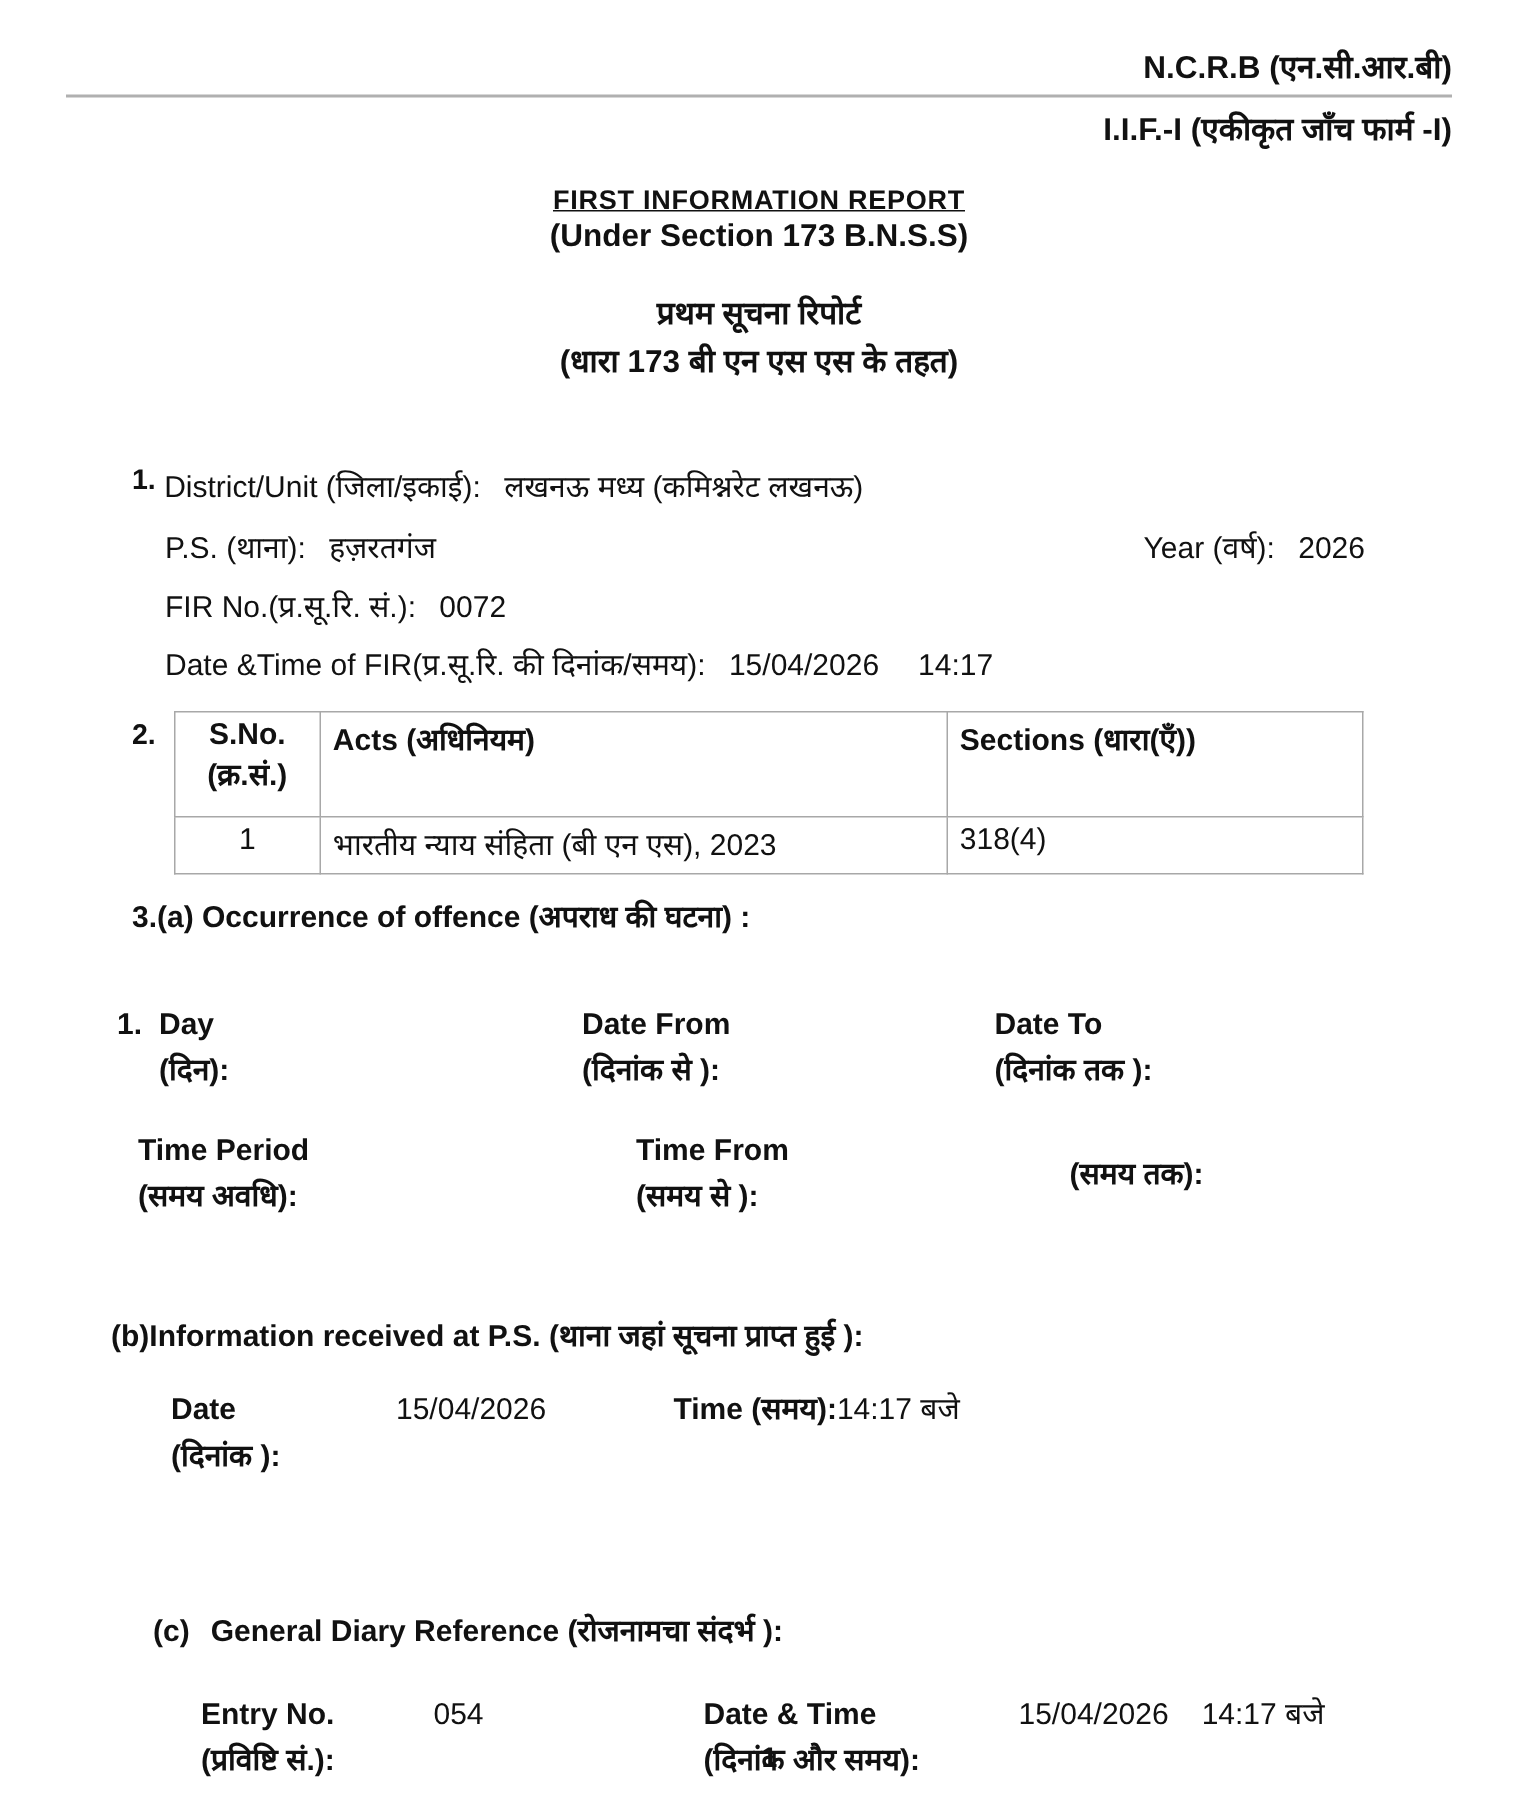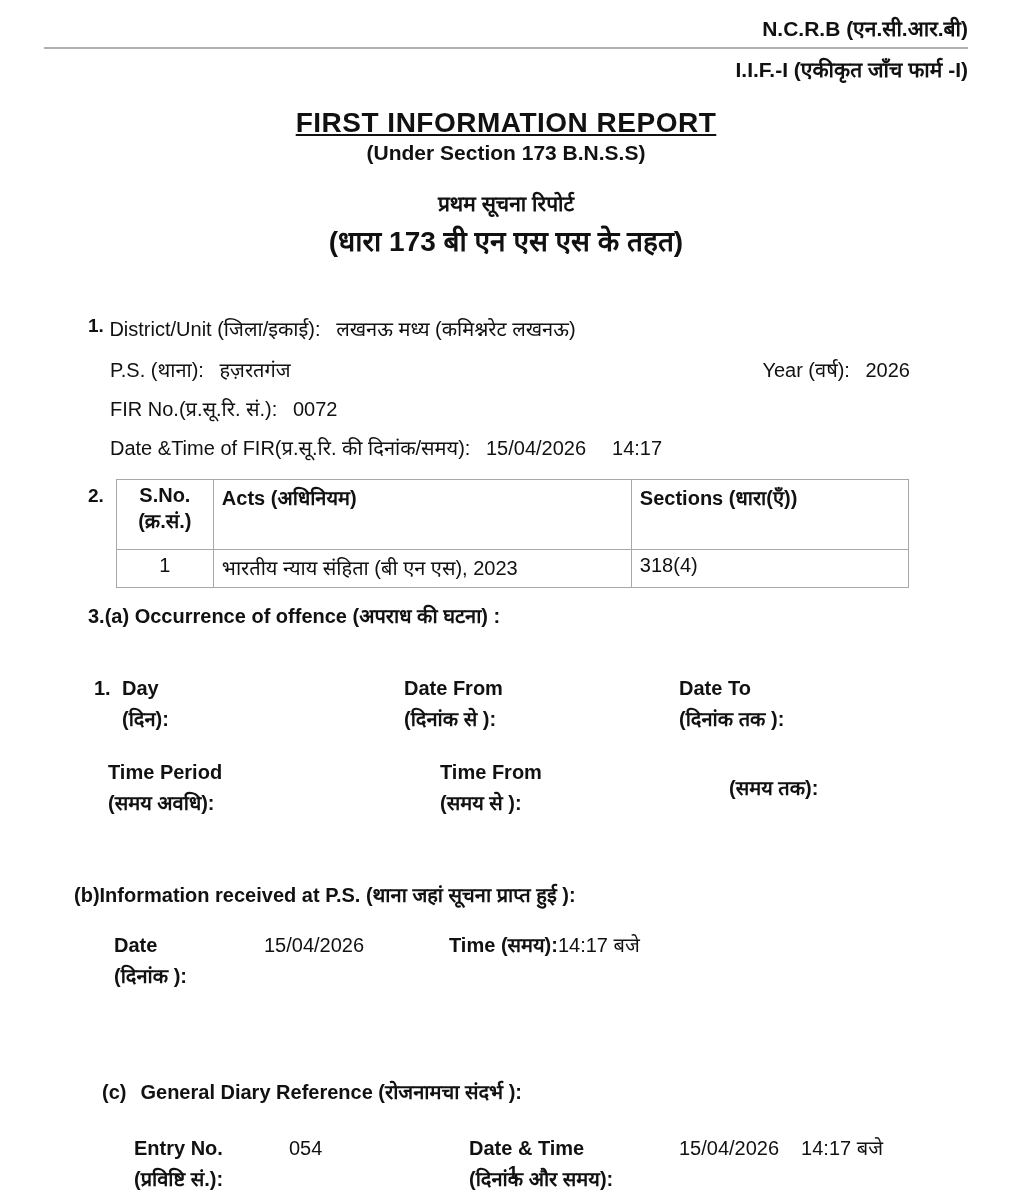--- a/index.html
+++ b/index.html
@@ -6,21 +6,21 @@
   html, body { background: #ffffff; }
   body {
     width: 1026px; height: 1200px;
     font-family: "Liberation Sans", "DejaVu Sans", sans-serif;
     color: #111111;
     overflow: hidden;
   }
   .page {
     position: relative;
     width: 1026px; height: 1200px;
-    padding: 14px 58px 0 44px;
+    padding: 30px 58px 0 44px;
     background: #ffffff;
     border-radius: 20px;
   }
 
   
   .hdr-line1 {
     text-align: right;
     font-weight: bold;
     font-size: 21px;
     padding-bottom: 5px;
@@ -30,28 +30,28 @@
     text-align: right;
     font-weight: bold;
     font-size: 21px;
     margin-top: 6px;
   }
 
   
   .title-block { text-align: center; margin-top: 24px; }
   .title-main {
     display: inline-block;
-    font-size: 28px;
+    font-size: 18px;
     font-weight: bold;
     text-decoration: underline;
     letter-spacing: 0.5px;
   }
   .title-sub-en { font-size: 21px; font-weight: bold; margin-top: 2px; }
   .title-sub-hi { font-size: 21px; font-weight: bold; margin-top: 24px; }
-  .title-sub-hi2 { font-size: 28px; font-weight: bold; margin-top: 4px; }
+  .title-sub-hi2 { font-size: 21px; font-weight: bold; margin-top: 4px; }
 
   
   .section1 { margin-top: 56px; margin-left: 44px; font-size: 20px; }
   .s1-row { margin-top: 12px; }
   .s1-row-first { margin-top: 0; }
   .s1-num { font-weight: bold; font-size: 19px; vertical-align: top; }
   .s1-label { font-weight: normal; }
   .s1-value { font-weight: normal; margin-left: 10px; }
   .s1-indent { padding-left: 22px; }
   .s1-ps-row { display: flex; justify-content: space-between; margin-top: 14px; }
@@ -76,21 +76,21 @@
   .col-sec { width: 277px; }
   .acts-table th { height: 70px; padding: 4px 8px; }
   .acts-table td { height: 38px; padding: 4px 8px; }
   th.col-sno { text-align: center; }
   td.col-sno { text-align: center; }
 
   
   .s3a-heading { margin-top: 14px; margin-left: 44px; font-size: 20px; font-weight: bold; }
 
   
-  .occ-grid { margin-left: 50px; margin-top: 44px; font-size: 20px; font-weight: bold; line-height: 1.55; }
+  .occ-grid { margin-left: 34px; margin-top: 44px; font-size: 20px; font-weight: bold; line-height: 1.55; }
   .occ-row { display: flex; }
   .occ-row2 { margin-top: 22px; align-items: center; }
   .occ-cell1 { width: 310px; }
   .occ-cell2 { width: 275px; }
   .occ-cell3 { flex: 1; }
   .occ-prefix { display: inline-block; width: 28px; }
   .occ-hi-indent { padding-left: 28px; }
   .occ-r2c1 { padding-left: 14px; }
   .occ-r2c2 { padding-left: 36px; }
   .occ-r2c3 { padding-left: 50px; }

